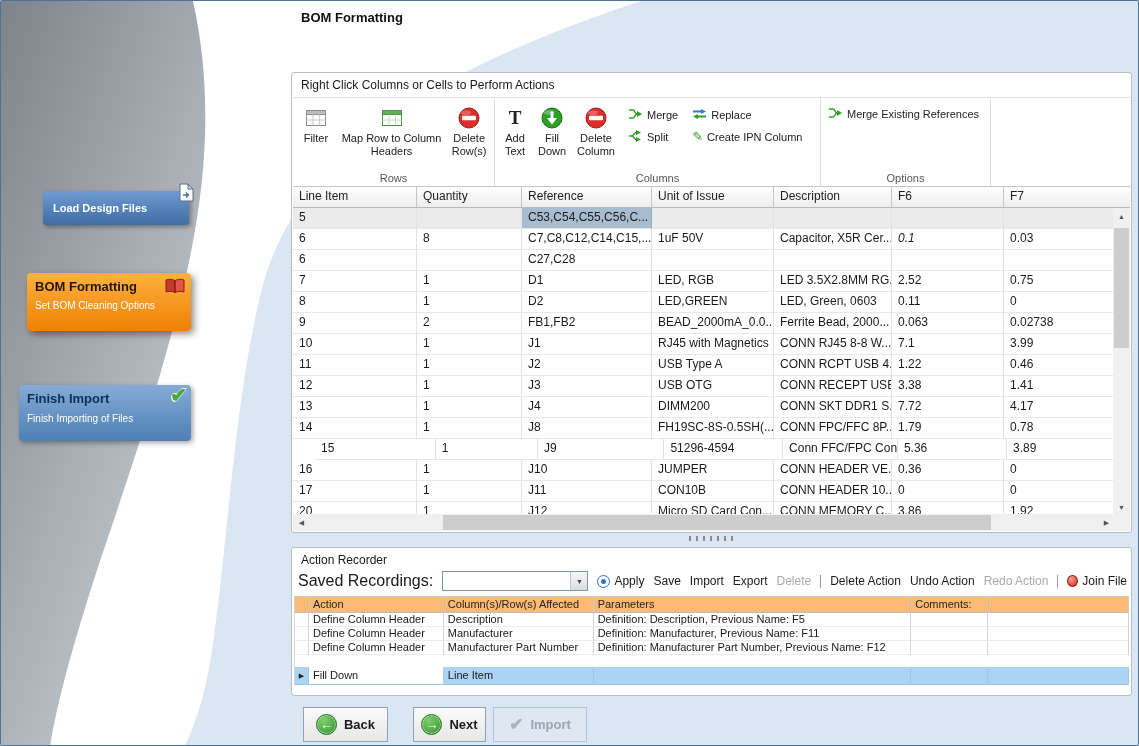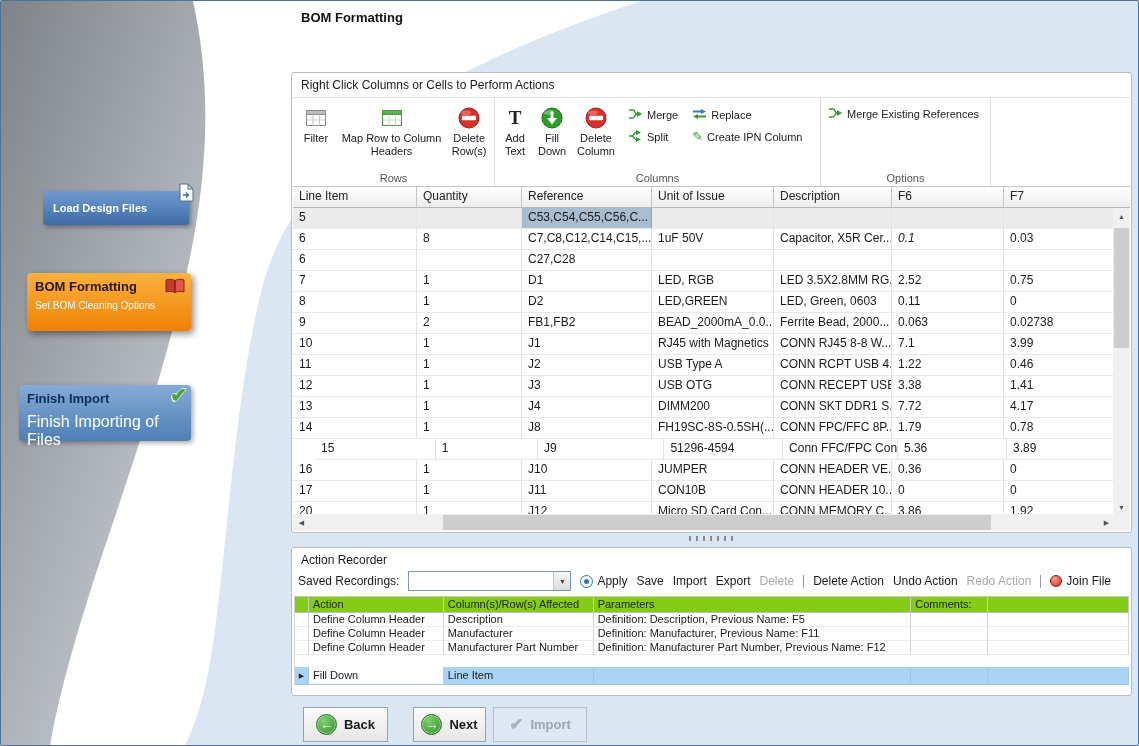--- a/index.html
+++ b/index.html
@@ -31,21 +31,21 @@
   #step-bom .s-title{font-weight:bold;font-size:13px;color:#26160a;}
   #step-bom .s-sub{color:#fff;font-size:10px;margin-top:6px;}
   #step-bom svg{position:absolute;right:6px;top:5px;}
   #step-finish{
     left:18px;top:384px;width:172px;height:56px;border-radius:4px;
     background:linear-gradient(#84abd6,#4d7fb5);
     box-shadow:2px 2px 5px rgba(0,0,0,.35);
     padding:6px 8px 4px;
   }
   #step-finish .s-title{font-weight:bold;font-size:13px;color:#0c2f55;}
-  #step-finish .s-sub{color:#fff;font-size:16px;margin-top:7px;}
+  #step-finish .s-sub{color:#fff;font-size:10px;margin-top:7px;}
   #step-finish .s-check{
     position:absolute;right:4px;top:-2px;font-size:20px;font-weight:bold;color:#45a838;
     text-shadow:-1px 1px 0 #fff,1px -1px 0 #fff,0 0 2px #fff;
   }
   
   #hdr-title{position:absolute;left:300px;top:9px;font-weight:bold;font-size:13px;color:#111;}
   #hdr-sub{position:absolute;left:300px;top:31px;font-size:12px;color:#333;}
   
   .groupbox{position:absolute;background:#fff;border:1px solid #b7bec6;border-radius:3px;}
   #main-group{left:290px;top:71px;width:841px;height:461px;}
@@ -89,38 +89,38 @@
   .sb-arrow.top{top:0;} .sb-arrow.bot{bottom:0;}
   .sb-arrow.lft{left:0;} .sb-arrow.rgt{right:0;}
   #vthumb{position:absolute;left:1px;top:20px;width:15px;height:120px;background:#cdcdcd;}
   #hthumb{position:absolute;top:1px;left:150px;width:548px;height:15px;background:#cdcdcd;}
   #grid-corner-bot{position:absolute;right:1px;bottom:1px;width:17px;height:17px;background:#f0f0f0;}
   
   #splitter{position:absolute;left:688px;top:535px;width:44px;height:5px;
     background:repeating-linear-gradient(90deg,#8a8a8a 0 2px,transparent 2px 7px);cursor:row-resize;}
   
   #rec-controls{position:absolute;left:4px;right:4px;top:22px;height:22px;display:flex;align-items:center;gap:9px;padding-left:2px;}
-  .lbl12{font-size:12px;color:#1a1a1a;white-space:nowrap;}
+  .lbl12{font-size:16px;color:#1a1a1a;white-space:nowrap;}
   .combo{width:163px;height:20px;border:1px solid #7a96b5;background:#fff;display:flex;cursor:pointer;}
   .combo-val{flex:1;padding:2px 4px;font-size:11px;overflow:hidden;}
   .combo-btn{width:17px;border-left:1px solid #b9c6d4;background:linear-gradient(#f7f7f7,#dcdcdc);display:flex;align-items:center;justify-content:center;}
   .combo-arrow{font-size:7px;color:#444;}
   .radio-wrap{display:flex;align-items:center;gap:4px;cursor:pointer;white-space:nowrap;}
   .radio{width:13px;height:13px;border-radius:50%;border:1px solid #2f73c2;background:#fff;position:relative;}
   .radio::after{content:"";position:absolute;left:3px;top:3px;width:5px;height:5px;border-radius:50%;background:#2f73c2;}
   .lnk{cursor:pointer;white-space:nowrap;color:#1a1a1a;}
   .lnk.disabled{color:#a9a9a9;cursor:default;}
   .vsep{border-left:1px solid #9a9a9a;height:13px;}
   .joinicon{width:12px;height:12px;border-radius:50%;border:1px solid #8e1b15;margin-right:-5px;
     background:radial-gradient(circle at 35% 30%,#ff9d8f,#c62b1f);}
   #rec-table{position:absolute;left:2px;top:48px;width:835px;border-top:1px solid #c9c9c9;border-left:1px solid #d4d4d4;}
   .r-row{display:flex;height:14px;background:#fff;}
   .r-cell{font-size:11px;line-height:13px;padding:0 4px;border-right:1px solid #d4d4d4;border-bottom:1px solid #ececec;overflow:hidden;white-space:nowrap;}
   #rec-head .r-row{height:16px;}
-  #rec-head .r-cell{line-height:15px;border-bottom:1px solid #bdbdbd;border-right:1px solid #c9c9c9;color:#222;background:#84cc16;height:16px;}
+  #rec-head .r-cell{line-height:15px;border-bottom:1px solid #bdbdbd;border-right:1px solid #c9c9c9;color:#222;background:#fdba74;height:16px;}
   .r-gut{text-align:center;padding:0 1px;font-size:7px;color:#222;}
   .r-active{height:18px;background:#abd3f3;margin-top:12px;}
   .r-active .r-cell{line-height:17px;height:18px;border-right:1px solid #9fc6e8;border-bottom:1px solid #9fc6e8;}
   .r-active .r-edit{background:#fff;border-right:1px solid #c9c9c9;}
   
   .btn{position:absolute;top:706px;height:35px;display:flex;align-items:center;justify-content:center;gap:7px;
     background:linear-gradient(#fbfbfb,#e6e6e6);border:1px solid #8fa3b8;font-weight:bold;font-size:13px;color:#1a1a1a;cursor:pointer;}
   #btn-back{left:302px;width:85px;}
   #btn-next{left:412px;width:73px;}
   #btn-import{left:492px;width:94px;background:#dfe8f2;border-color:#b6c3d2;color:#98a5b3;cursor:default;}

